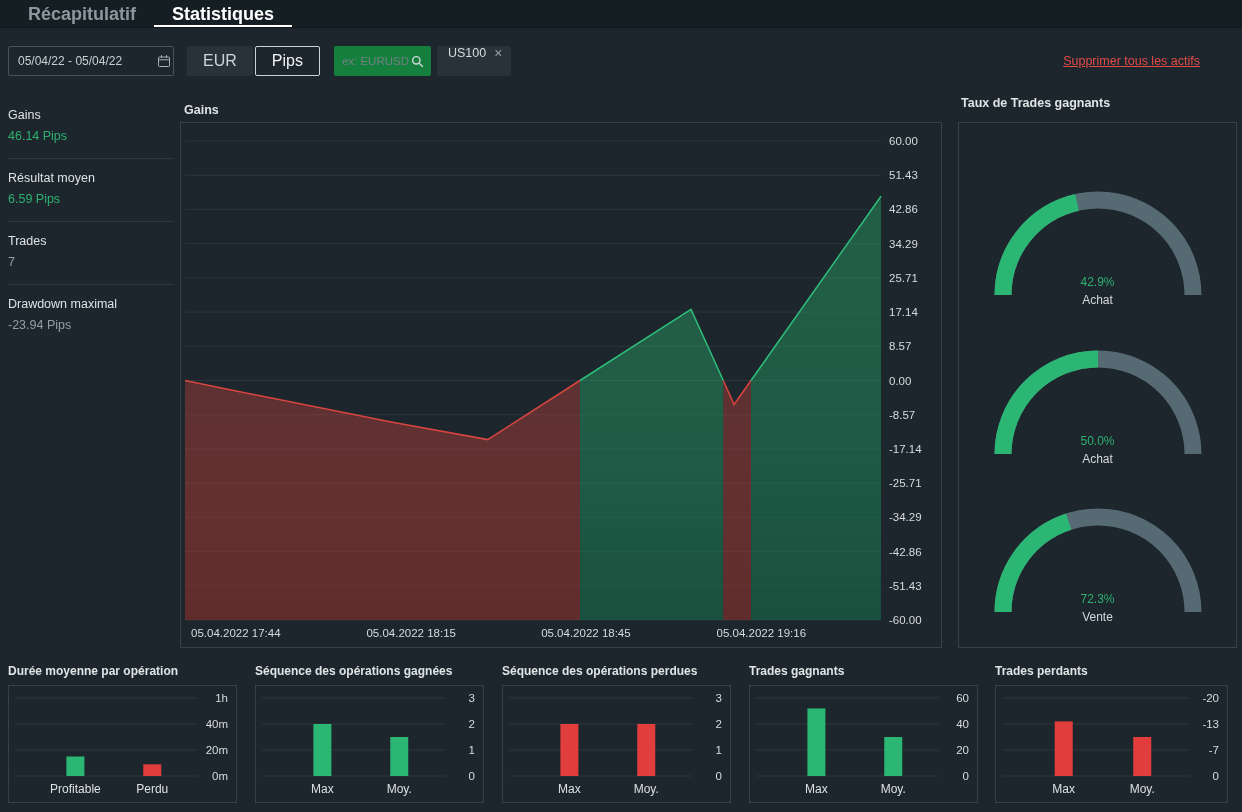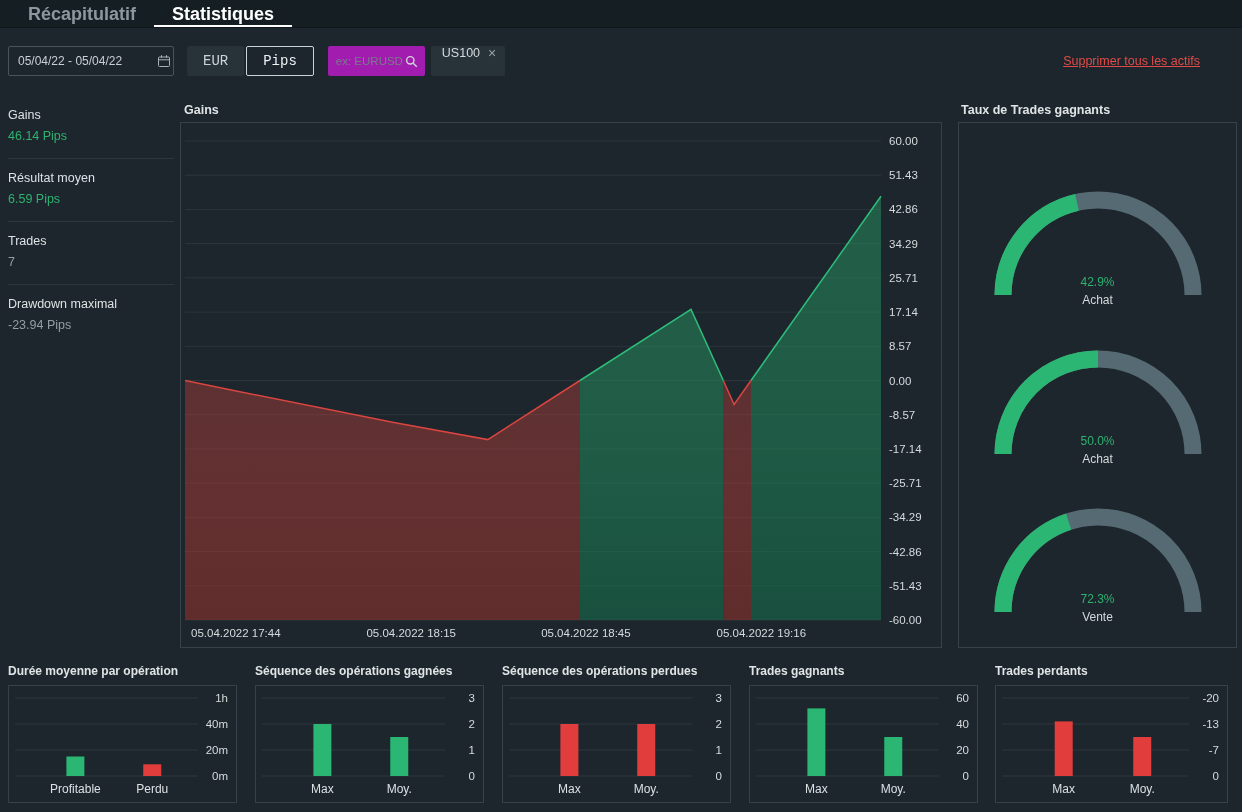--- a/index.html
+++ b/index.html
@@ -13,42 +13,42 @@
     overflow:hidden;
     font-size:13px;
   }
   
   .tabbar{position:absolute;top:0;left:0;right:0;height:28px;background:#151e23;display:flex;padding-left:10px;border-bottom:1px solid #10181d}
   .tab{padding:0 18px;line-height:28px;font-size:18px;font-weight:700;color:#8d979e;cursor:pointer}
   .tab.active{color:#ffffff;box-shadow:inset 0 -2px 0 0 #ffffff}
   
   .toolbar{position:absolute;top:46px;left:8px;right:42px;height:30px;display:flex;align-items:center}
   .date-range{width:166px;height:30px;border:1px solid #48535b;border-radius:2px;display:flex;align-items:center;justify-content:space-between;padding:0 2px 0 9px;font-size:12px;color:#c9d0d4;cursor:pointer}
-  .btn{height:30px;padding:0 16px;font-size:14px;border:none;border-radius:2px;background:#273239;color:#ccd3d7;cursor:pointer;font-family:Liberation Mono, monospace}
+  .btn{height:30px;padding:0 16px;font-size:16px;border:none;border-radius:2px;background:#273239;color:#ccd3d7;cursor:pointer;font-family:Liberation Sans, sans-serif}
   .btn.flat{margin-left:13px}
   .btn.outlined{margin-left:2px;background:transparent;border:1px solid #c9d2d7;color:#eef2f4}
-  .search{margin-left:14px;width:97px;height:30px;background:#a21caf;border-radius:2px;display:flex;align-items:center;padding:0 7px 0 8px}
+  .search{margin-left:14px;width:97px;height:30px;background:#15803d;border-radius:2px;display:flex;align-items:center;padding:0 7px 0 8px}
   .search input{flex:1;min-width:0;background:transparent;border:none;outline:none;color:#cfd6da;font-size:11.5px;font-family:inherit}
   .search input::placeholder{color:#737f86}
   .chip{margin-left:6px;height:30px;background:#273239;border-radius:2px;display:flex;align-items:flex-start;padding:0 9px 0 11px;font-size:12.5px;color:#d6dbde;cursor:pointer}
   .chip-x{margin-left:8px;color:#97a1a7;font-size:14px;line-height:1;cursor:pointer}
   .tb-spacer{flex:1}
   .delete-link{color:#e04b48;font-size:12.5px;text-decoration:underline;cursor:pointer}
   
   .sidebar{position:absolute;left:8px;top:96px;width:166px}
   .stat{padding:12px 0 15px;border-bottom:1px solid #2c3840}
   .stat:last-child{border-bottom:none}
   .stat-label{font-size:12.5px;color:#dde2e5}
   .stat-value{margin-top:7px;font-size:12.5px}
   .stat-value.pos{color:#2fb170}
   .stat-value.neu{color:#939ea5}
   
   .panel-title{position:absolute;font-size:12.5px;font-weight:700;color:#dfe4e6}
   #gains-title{left:184px;top:103px}
-  #gauge-title{left:961px;top:103px}
+  #gauge-title{left:961px;top:96px}
   .chart-panel{position:absolute;left:180px;top:122px;width:762px;height:526px;border:1px solid #364149}
   .gauge-panel{position:absolute;left:958px;top:122px;width:279px;height:526px;border:1px solid #364149}
   .gauge-block{position:absolute;left:0;width:100%;height:132px}
   .gauge-arc{display:flex;justify-content:center}
   .gauge-pct{position:absolute;top:90px;left:0;right:0;text-align:center;font-size:12px;color:#2fb170}
   .gauge-label{position:absolute;top:108px;left:0;right:0;text-align:center;font-size:12px;color:#d3d8db}
   
   .card{position:absolute;top:664px}
   .card-title{font-size:12px;font-weight:700;color:#dfe4e6;height:15px;margin-bottom:6px;white-space:nowrap}
   .card-box{position:relative;height:118px;border:1px solid #364149}

